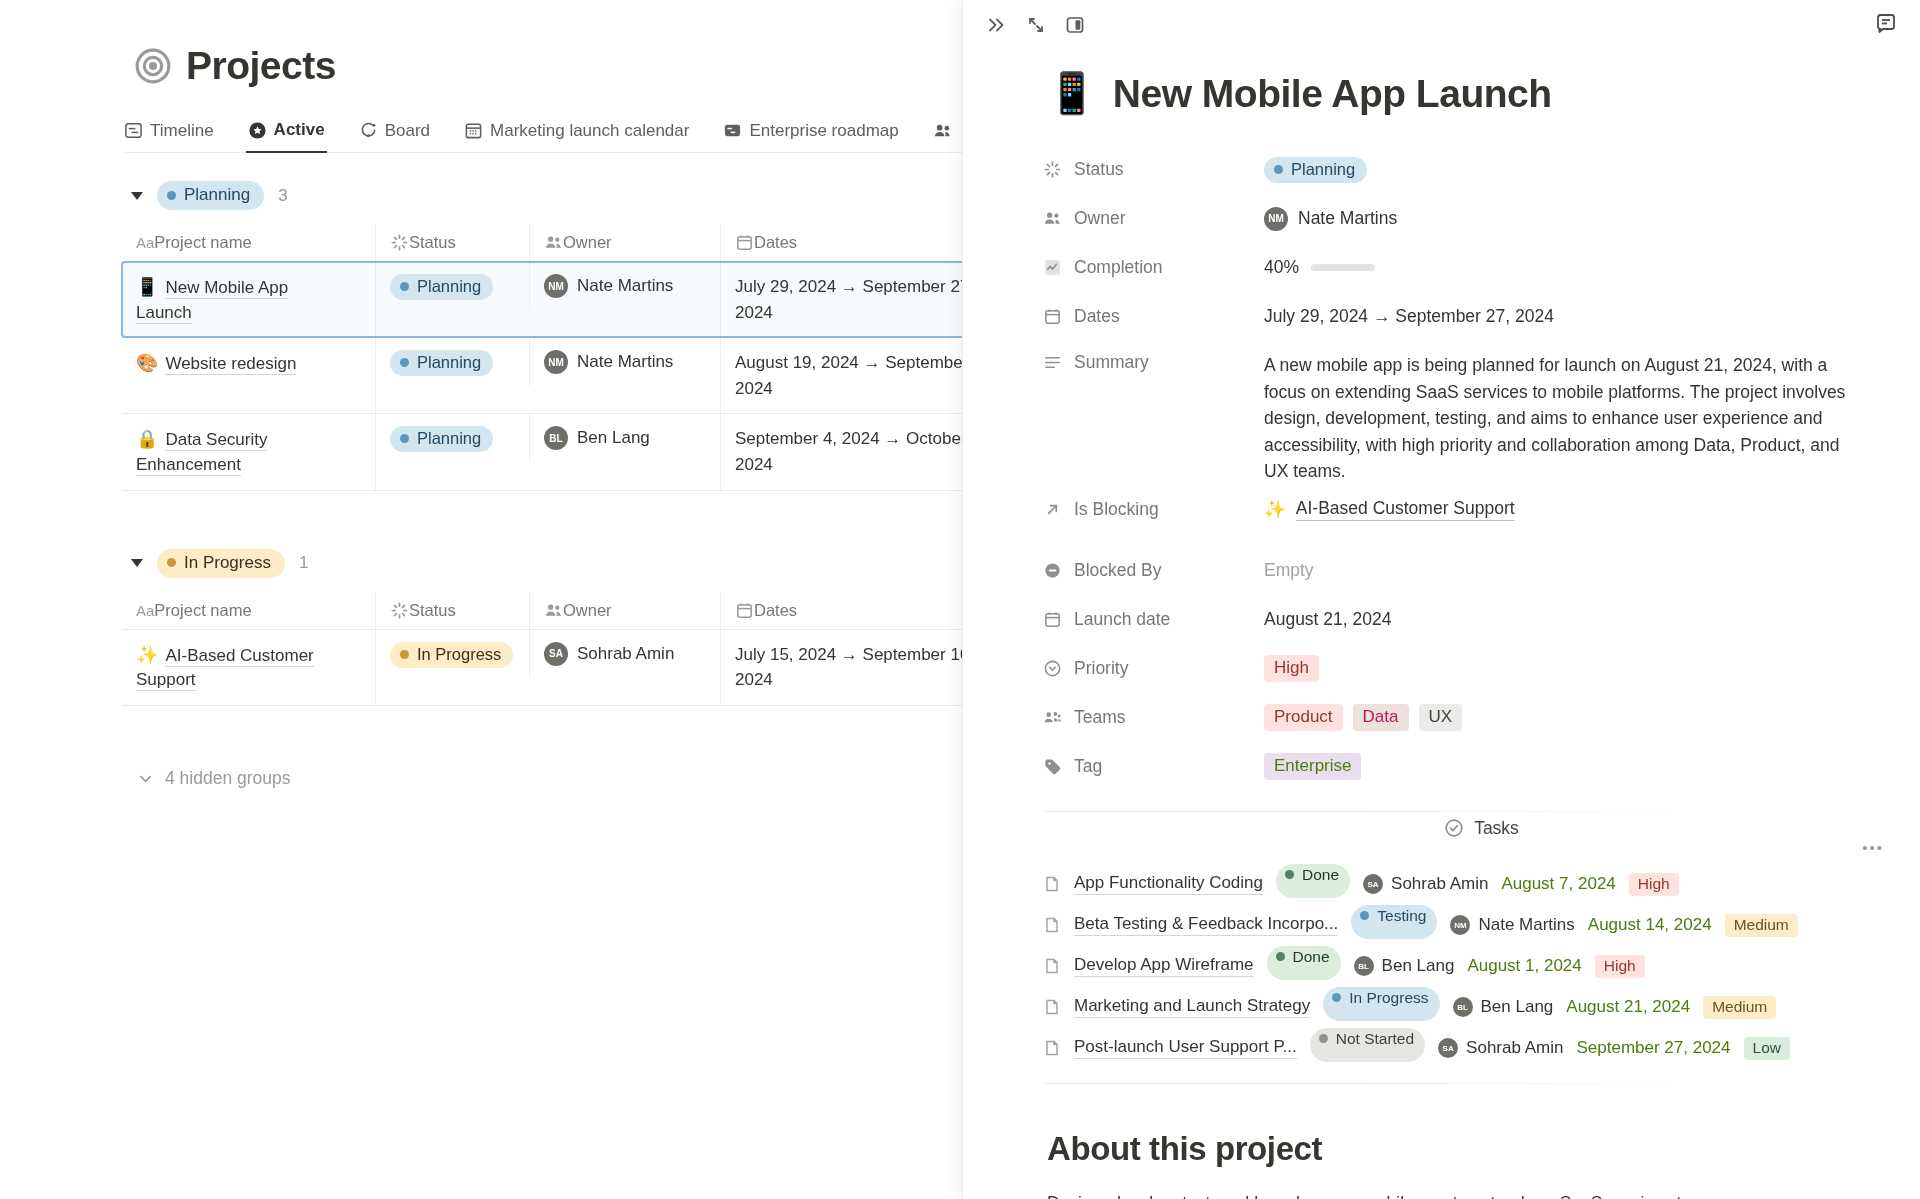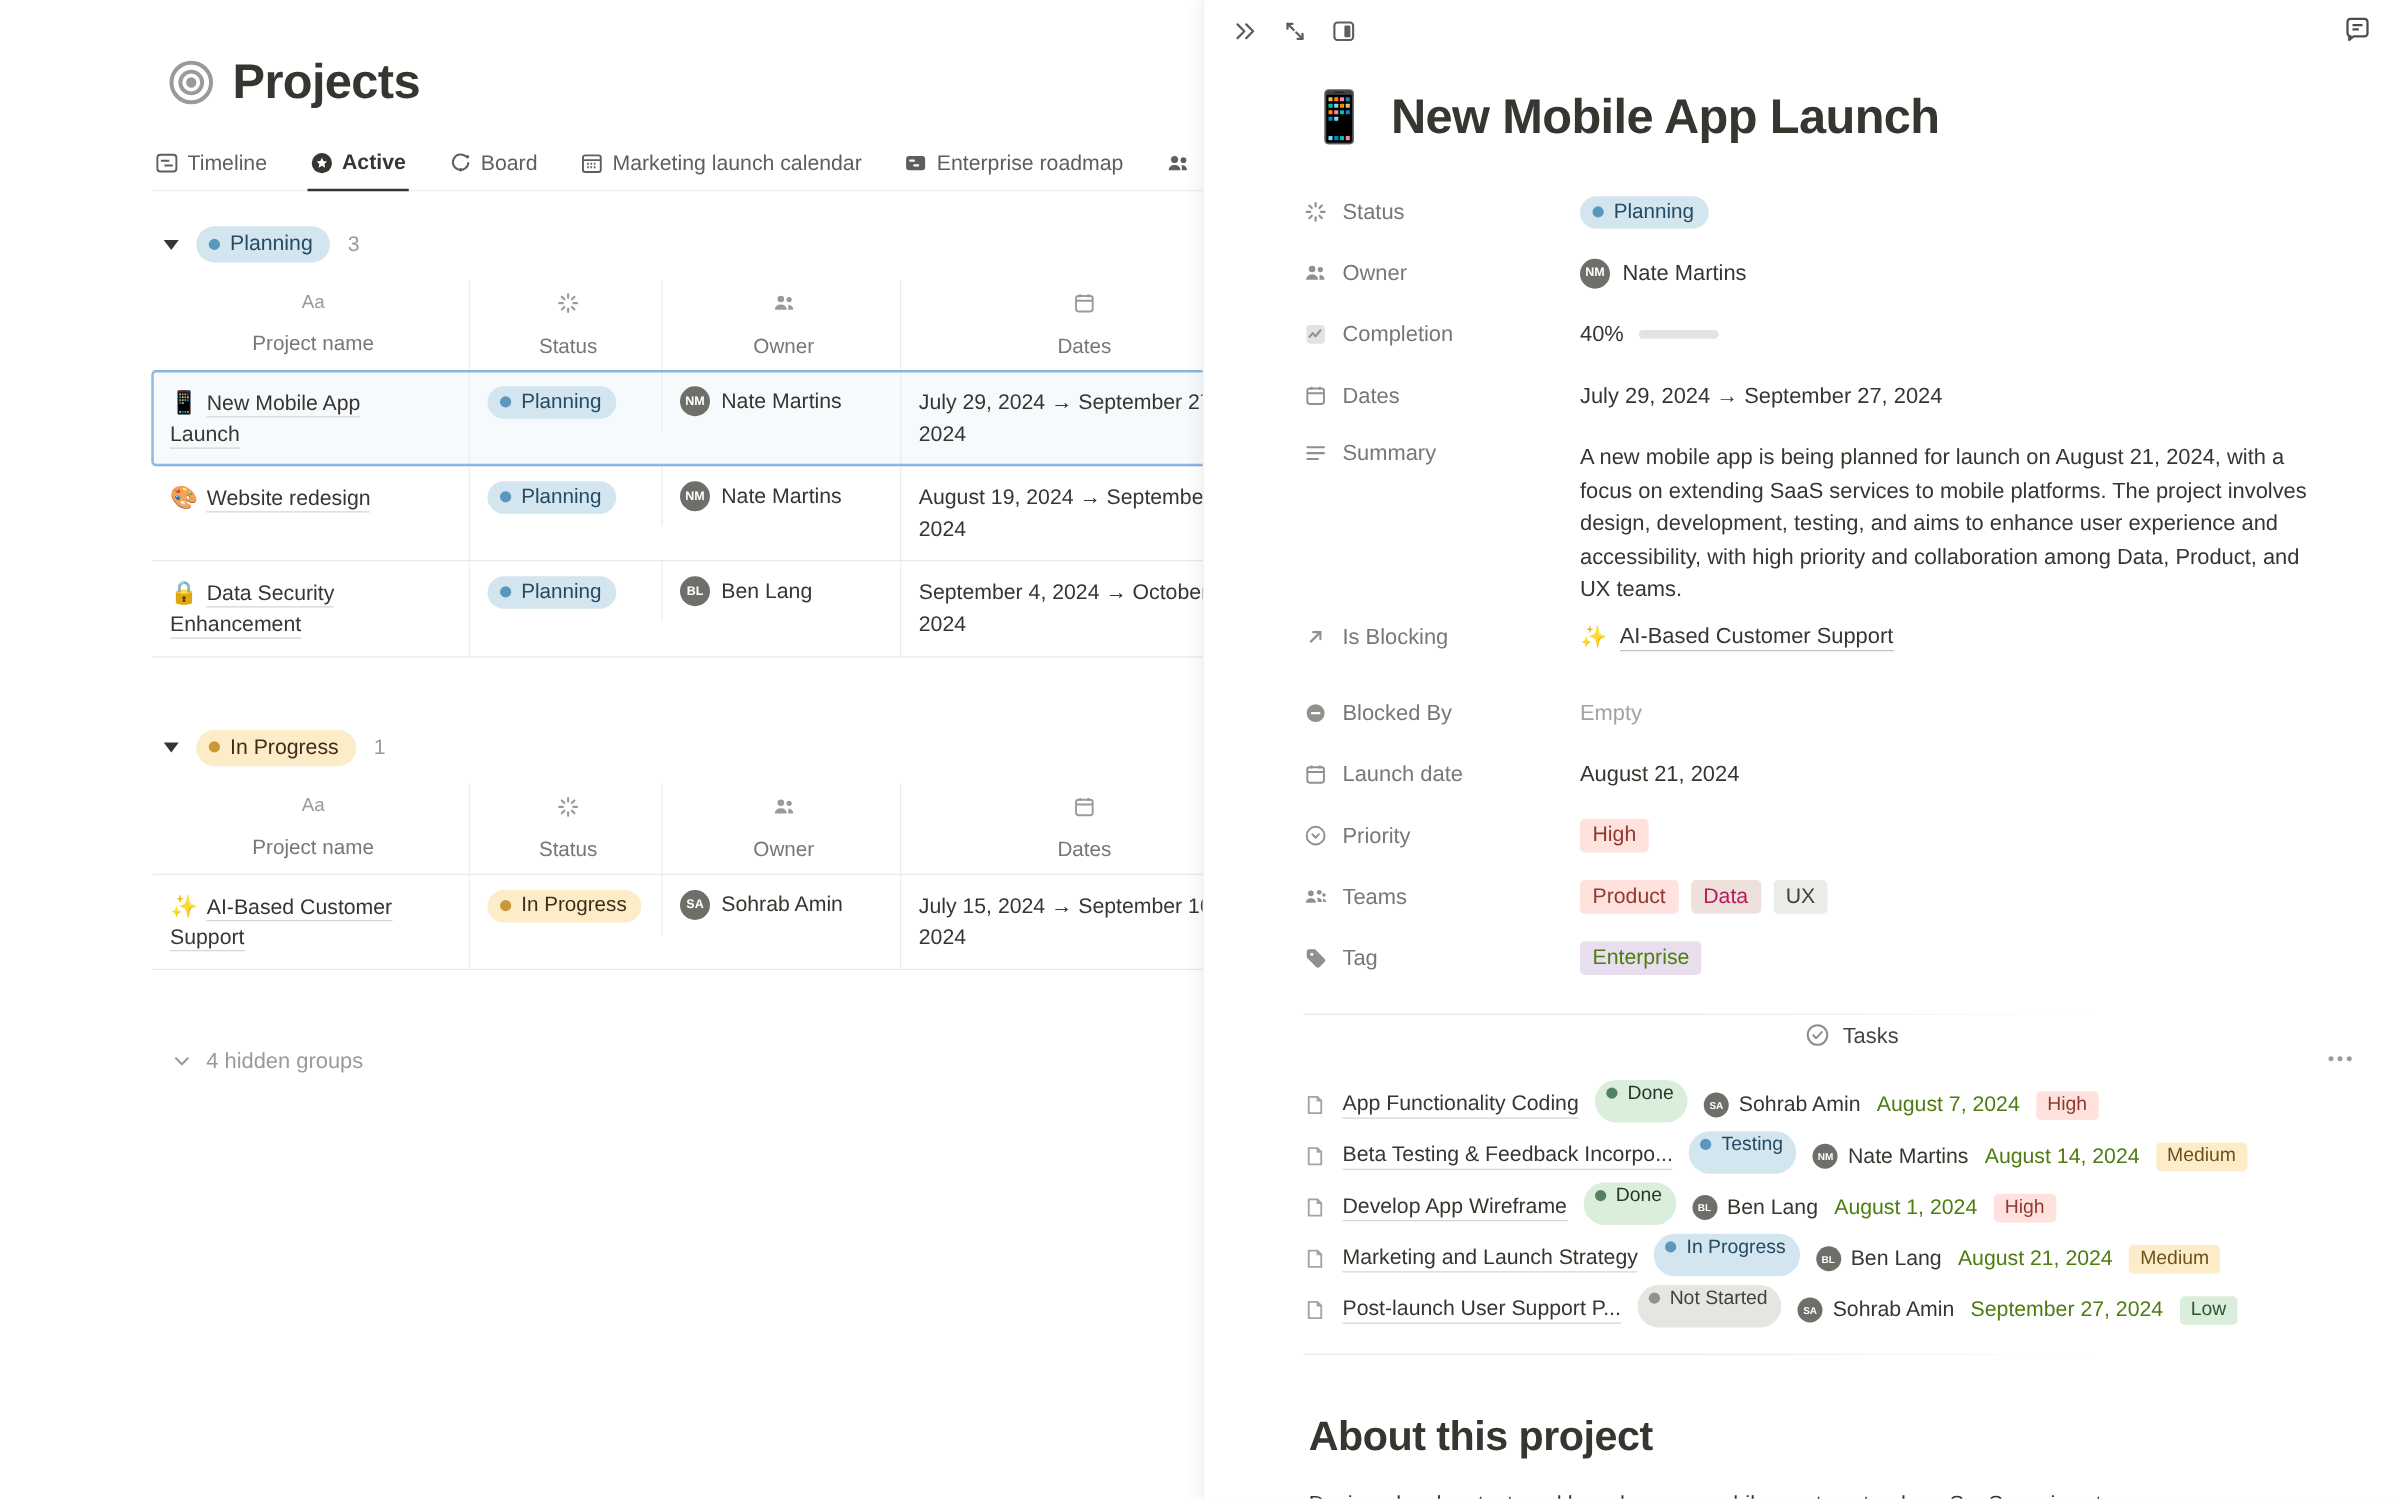--- a/index.html
+++ b/index.html
@@ -22,21 +22,21 @@
   .group-head { margin:28px 0 0 131px; display:flex; align-items:center; gap:14px; }
   .tri { width:0; height:0; border-left:6px solid transparent; border-right:6px solid transparent;
     border-top:8px solid #37352F; }
   .group-pill { display:inline-flex; align-items:center; gap:8px; border-radius:999px;
     padding:4px 14px 5px 10px; font-size:17px; }
   .group-count { color:#9B9A97; font-size:17px; }
 
   .ptable { margin-left:122px; width:888px; margin-top:14px; font-size:17px; }
   .trow { display:grid; grid-template-columns:253px 154px 191px 290px; border-bottom:1px solid #E9E9E7; }
   .thead-row { border-bottom:1px solid #E9E9E7; color:#787774; font-size:16.5px; }
-  .thead-row .cell { padding:9px 10px 9px 14px; display:flex; align-items:center; gap:16px;flex-direction:column; }
+  .thead-row .cell { padding:9px 10px 9px 14px; display:flex; align-items:center; gap:0; }
   .cell { padding:12px 28px 12px 14px; }
   .cell + .cell { border-left:1px solid #EDEDEB; }
   .thead-row .cell + .cell { border-left:1px solid #EDEDEB; }
   .name-cell { line-height:1.45; }
   .name-cell .emoji { font-size:18px; margin-right:7px; }
   .name-text { font-weight:500; border-bottom:1px solid #D6D5D1; padding-bottom:1px; }
   .status-cell, .owner-cell { display:flex; align-items:flex-start; }
   .owner-cell { gap:9px; align-items:center; align-self:start; }
   .dates-cell { line-height:1.5; padding-right:10px; white-space:normal; }
   .sel { position:relative; background:#F6FAFD; }

